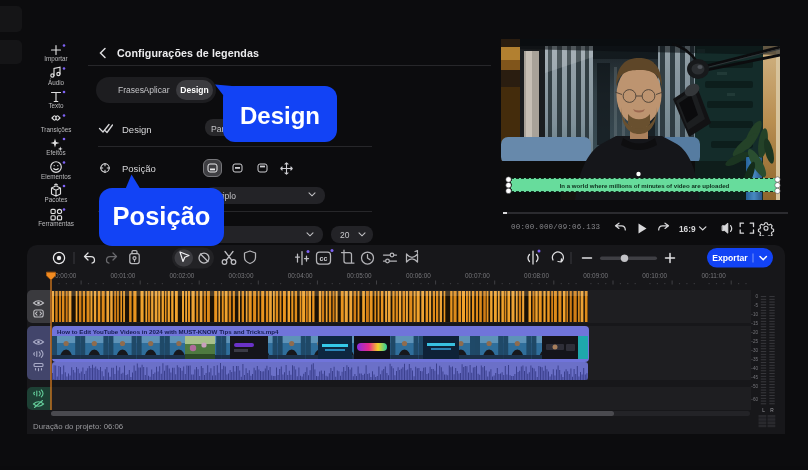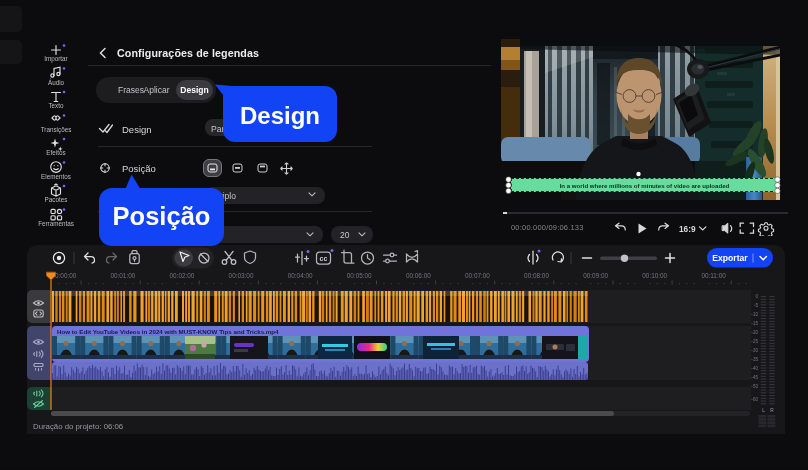--- a/index.html
+++ b/index.html
@@ -278,21 +278,21 @@
         <circle cx="4.5" cy="10.2" r="2.7"></circle>
         <circle cx="4.5" cy="15.9" r="2.7"></circle>
     <circle cx="273.5" cy="4.5" r="2.7"></circle>
         <circle cx="273.5" cy="10.2" r="2.7"></circle>
         <circle cx="273.5" cy="15.9" r="2.7"></circle>
   </g>
 </svg>
 
 <div class="abs" style="left:503px;top:211.5px;width:285px;height:2.5px;background:#2b2b2f"></div>
 <div class="abs" style="left:503px;top:211.5px;width:4px;height:2.5px;background:#d8d8da"></div>
-<div class="txt" style="left:511px;top:223px;font-size:7.5px;color:#86868a;font-family:Liberation Sans, sans-serif;letter-spacing:.2px">00:00.000/09:06.133</div>
+<div class="txt" style="left:511px;top:223px;font-size:7.5px;color:#86868a;font-family:Liberation Mono, monospace;letter-spacing:.2px">00:00.000/09:06.133</div>
 <svg class="abs" style="left:612px;top:221px" width="170" height="15" viewBox="0 0 170 15">
   <g stroke="#d8d8da" stroke-width="1.2" fill="none" stroke-linecap="round" stroke-linejoin="round">
     <path d="M3.5 4.8 L7 2.2 M3.5 4.8 L7 7.4 M3.5 4.8 h6 q3.8 0 3.8 4.2"></path>
     <path d="M26.5 2.5 L34.5 7.5 L26.5 12.5 Z" fill="#d8d8da" stroke="none"></path>
     <path d="M56.5 4.8 L53 2.2 M56.5 4.8 L53 7.4 M56.5 4.8 h-6 q-3.8 0-3.8 4.2"></path>
   </g>
   <text x="67" y="10.8" font-size="8.3" font-weight="bold" fill="#d8d8da" font-family="Liberation Sans,sans-serif">16:9</text>
   <path d="M87.5 5.8 l3.2 3.2 3.2-3.2" stroke="#d8d8da" stroke-width="1.2" fill="none" stroke-linecap="round"></path>
   <g stroke="#d8d8da" fill="none" stroke-linecap="round">
     <path d="M110.5 4.8 h2.3 l3-2.6 v10 l-3-2.6 h-2.3 Z" fill="#d8d8da" stroke-width="1"></path>

